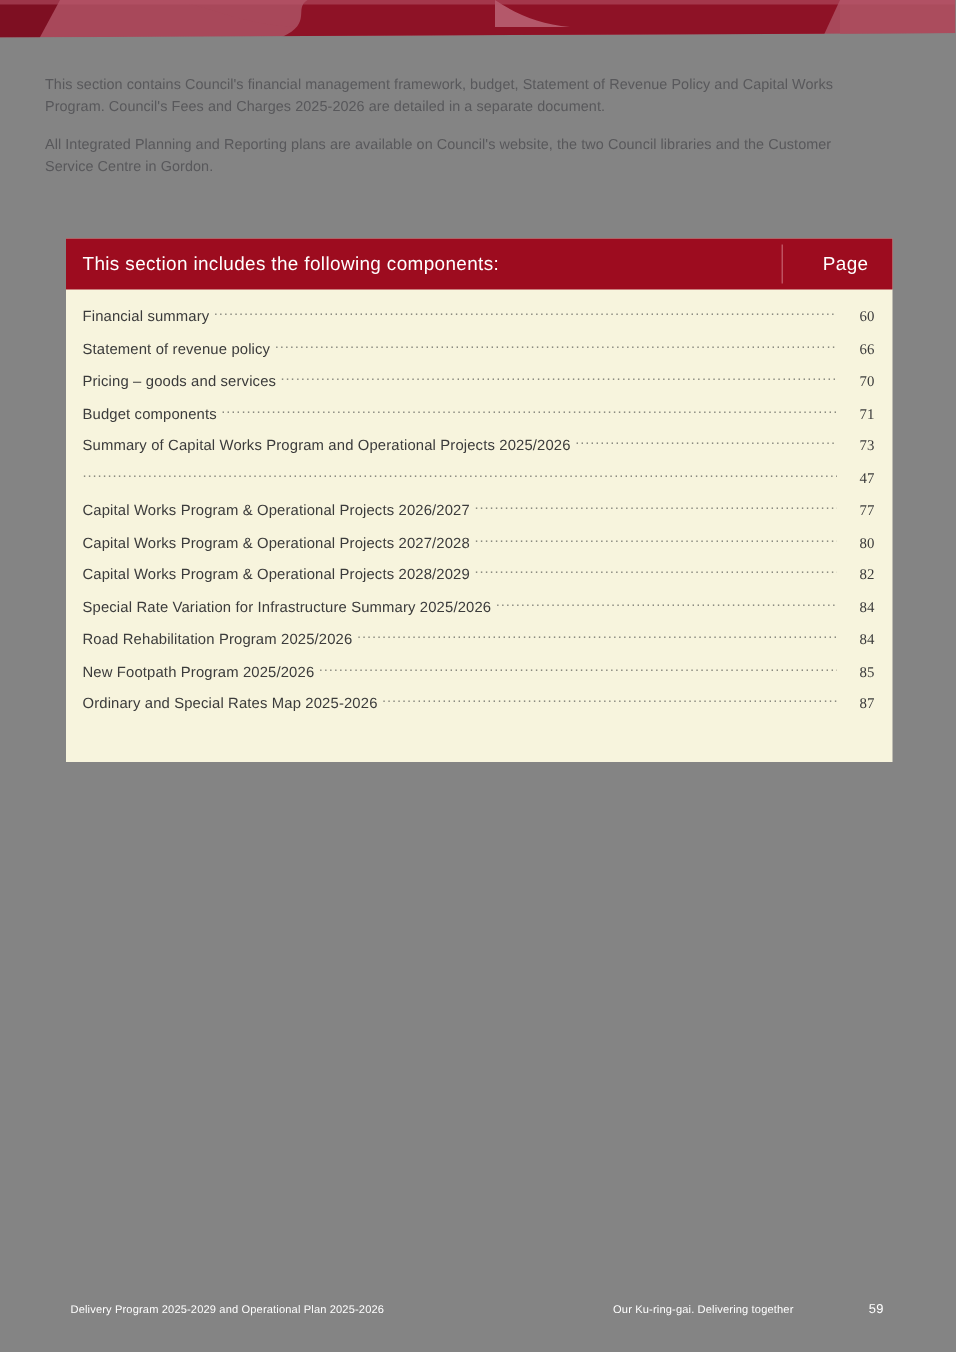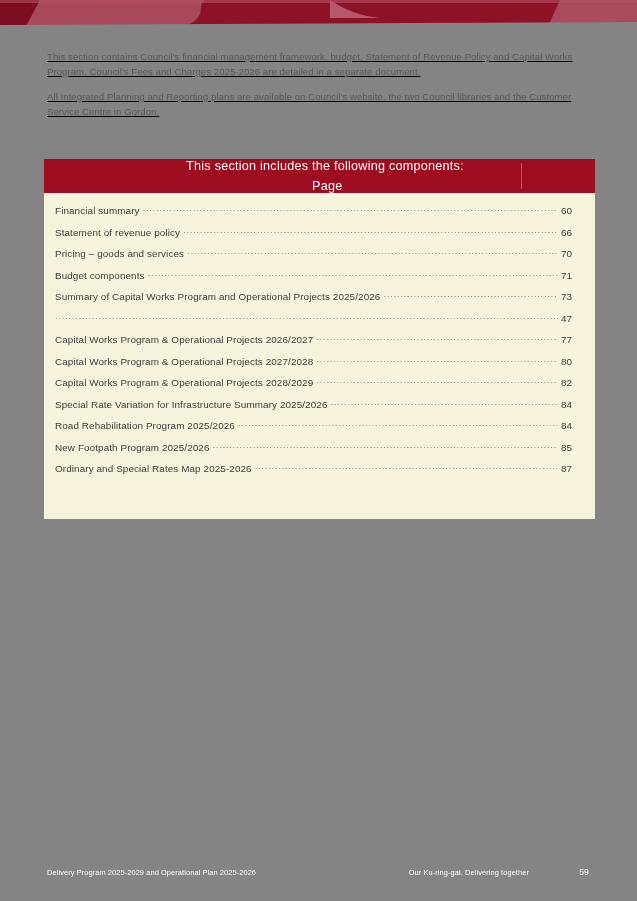--- a/index.html
+++ b/index.html
@@ -32,24 +32,23 @@
   .page {
     position: absolute;
     top: 0;
     left: 0;
     width: 637px;
     height: 901px;
   }
 
   .intro {
     position: absolute;
-    left: 47px;
+    left: 30px;
     top: 50px;
     width: 545px;
-    text-decoration: underline;
   }
   .intro p {
     margin: 0 0 11px 0;
     font-size: 9.6px;
     line-height: 14.5px;
     color: #58585b;
     letter-spacing: 0.05px;
     filter: blur(0.35px);
   }
 
@@ -60,21 +59,20 @@
     top: 159px;
     width: 551px;
     background: #f7f4dd;
   }
   .table-header {
     background: #9d0c1f;
     height: 34px;
     display: flex;
     align-items: center;
     position: relative;
-    flex-direction: column;
   }
   .table-header .th-title {
     color: #ffffff;
     font-size: 12.6px;
     letter-spacing: 0.25px;
     padding-left: 11px;
     flex: 1;
   }
   .header-divider {
     position: absolute;
@@ -88,21 +86,21 @@
   .table-header .th-page {
     color: #ffffff;
     font-size: 12.6px;
     letter-spacing: 0.25px;
     width: 62px;
     text-align: right;
     padding-right: 16px;
   }
 
   .table-body {
-    padding: 11px 0 35px 0;
+    padding: 11px 0 24px 0;
   }
   .row {
     display: flex;
     align-items: baseline;
     height: 21.5px;
     padding: 0 12px 0 11px;
     font-size: 9.9px;
     color: #3b3b3b;
     letter-spacing: 0.1px;
   }
@@ -126,23 +124,24 @@
     left: 0;
     top: -2px;
     white-space: nowrap;
     color: #8b8b80;
     font-size: 9.9px;
     letter-spacing: 0.6px;
   }
   .row .pageno {
     flex: 0 0 auto;
     width: 22px;
-    text-align: left;
+    text-align: right;
     color: #3b3b3b;
     font-size: 9.9px;
+    font-family: Liberation Serif, serif;
   }
 
   
   .footer {
     position: absolute;
     left: 47px;
     right: 48px;
     top: 864px;
     height: 16px;
     display: flex;

